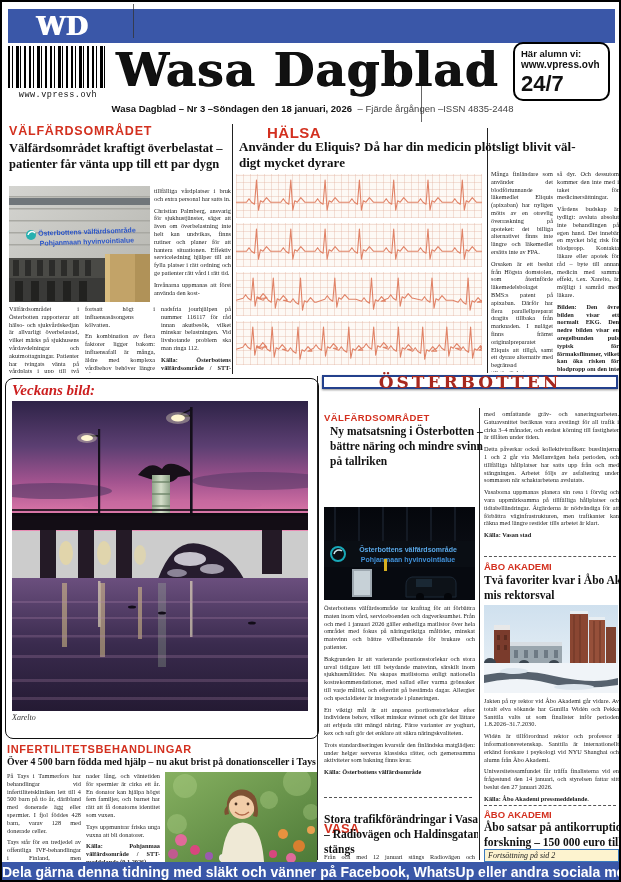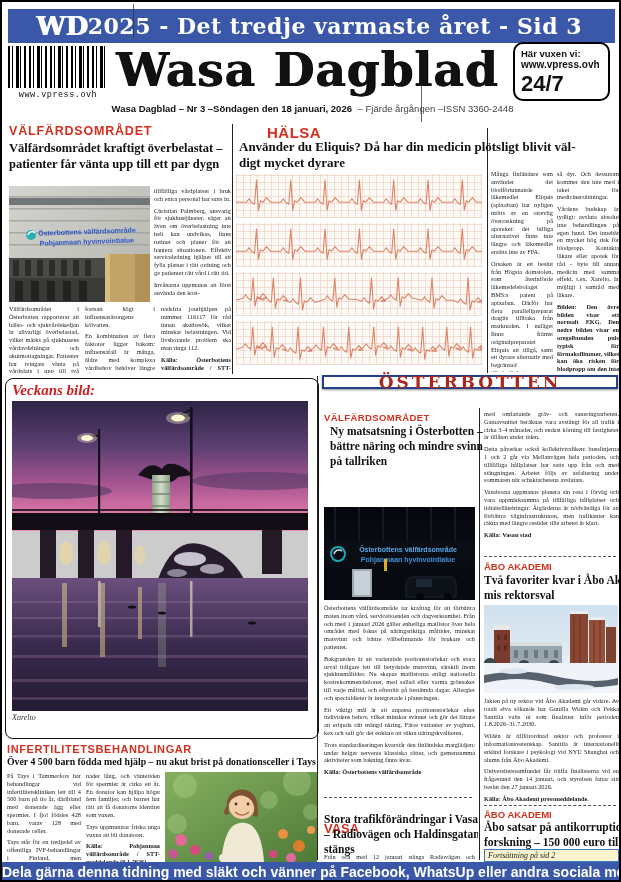--- a/index.html
+++ b/index.html
@@ -121,36 +121,35 @@
     color:#fff; font-family:"Liberation Sans",sans-serif; font-weight:bold;
     font-size:14px; text-align:center; line-height:21px; white-space:nowrap; z-index:5; }
 </style>
 </head>
 <body>
 
 <div class="page">
 
   <div class="abs banner">
     <span class="wd">WD</span>
-    <span class="banner-title">2025 - Det tredje varmaste året  -  Sid 3</span>
   </div>
 
   <div class="abs barcode-wrap">
     <div class="barcode-bars"></div>
     <div class="barcode-label">www.vpress.ovh</div>
   </div>
   <div class="abs mast-title">Wasa Dagblad</div>
   <div class="abs info-box">
-    <div class="ib1">Här vuxen vi:</div>
+    <div class="ib1">Här alumn vi:</div>
     <div class="ib2">www.vpress.ovh</div>
     <div class="ib3">24/7</div>
   </div>
   <div class="abs dateline">
     <span class="dl-bold">Wasa Dagblad – Nr 3 –Söndagen den 18 januari, 2026</span>
-    <span class="dl-rest">– Fjärde årgången –ISSN 3360-2448</span>
+    <span class="dl-rest">– Fjärde årgången –ISSN 4835-2448</span>
   </div>
 
   <div class="abs artifact" style="left:131px;top:2px;height:34px;"></div>
   <div class="abs artifact" style="left:419px;top:84px;height:36px;"></div>
 
   <div class="vline" style="left:230px;top:122px;height:250px;"></div>
   <div class="vline" style="left:485px;top:126px;height:245px;"></div>
   <div class="vline" style="left:315px;top:374px;height:484px;"></div>
   <div class="vline" style="left:477px;top:406px;height:452px;"></div>
 

